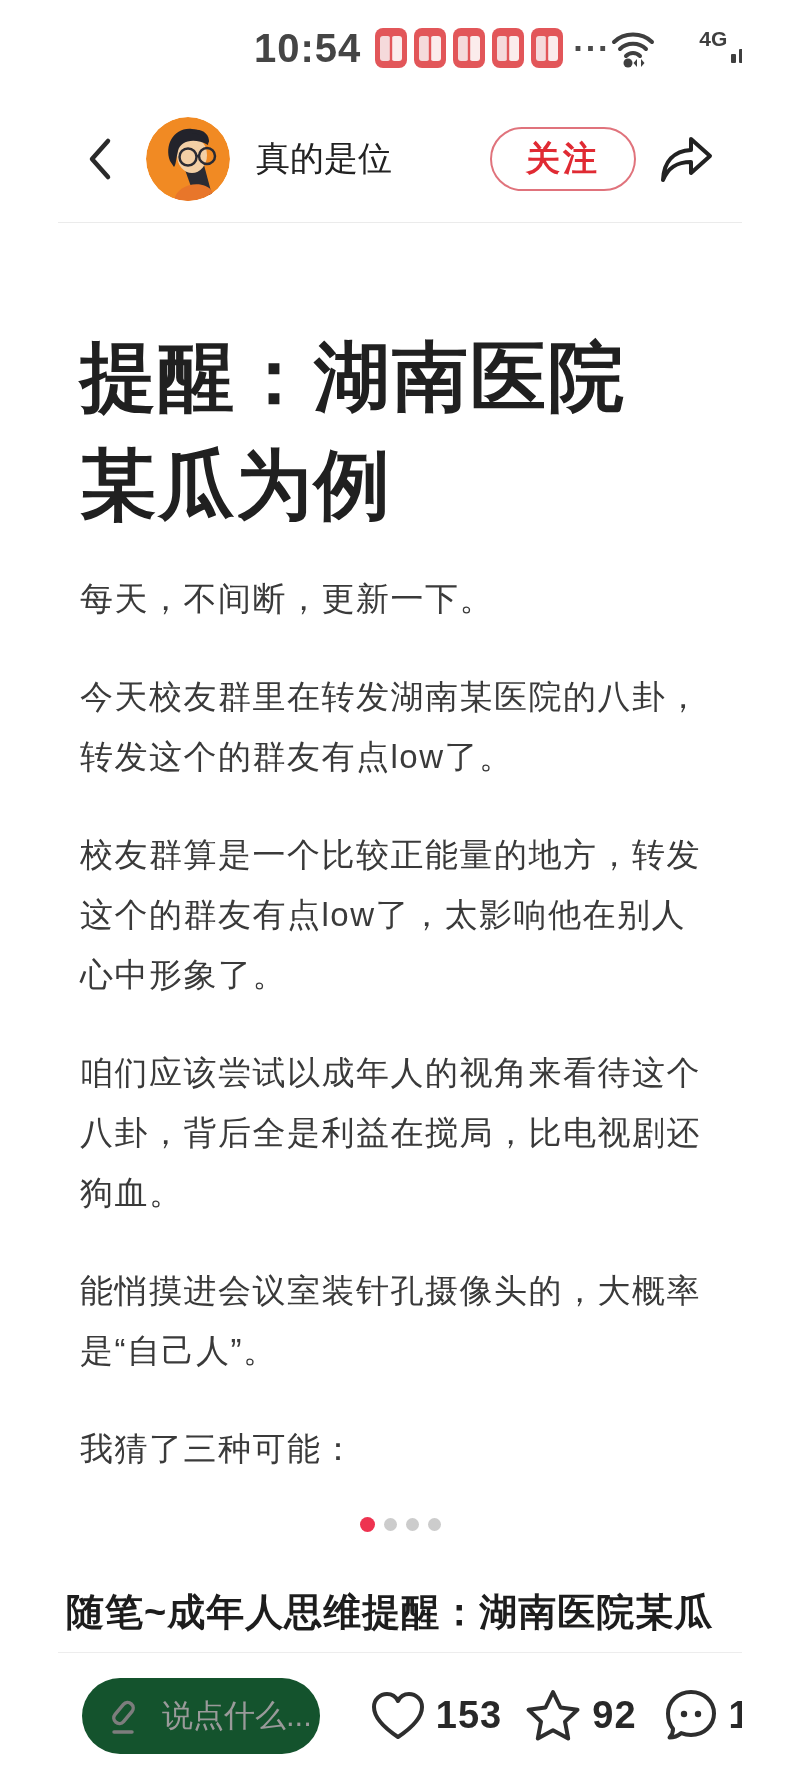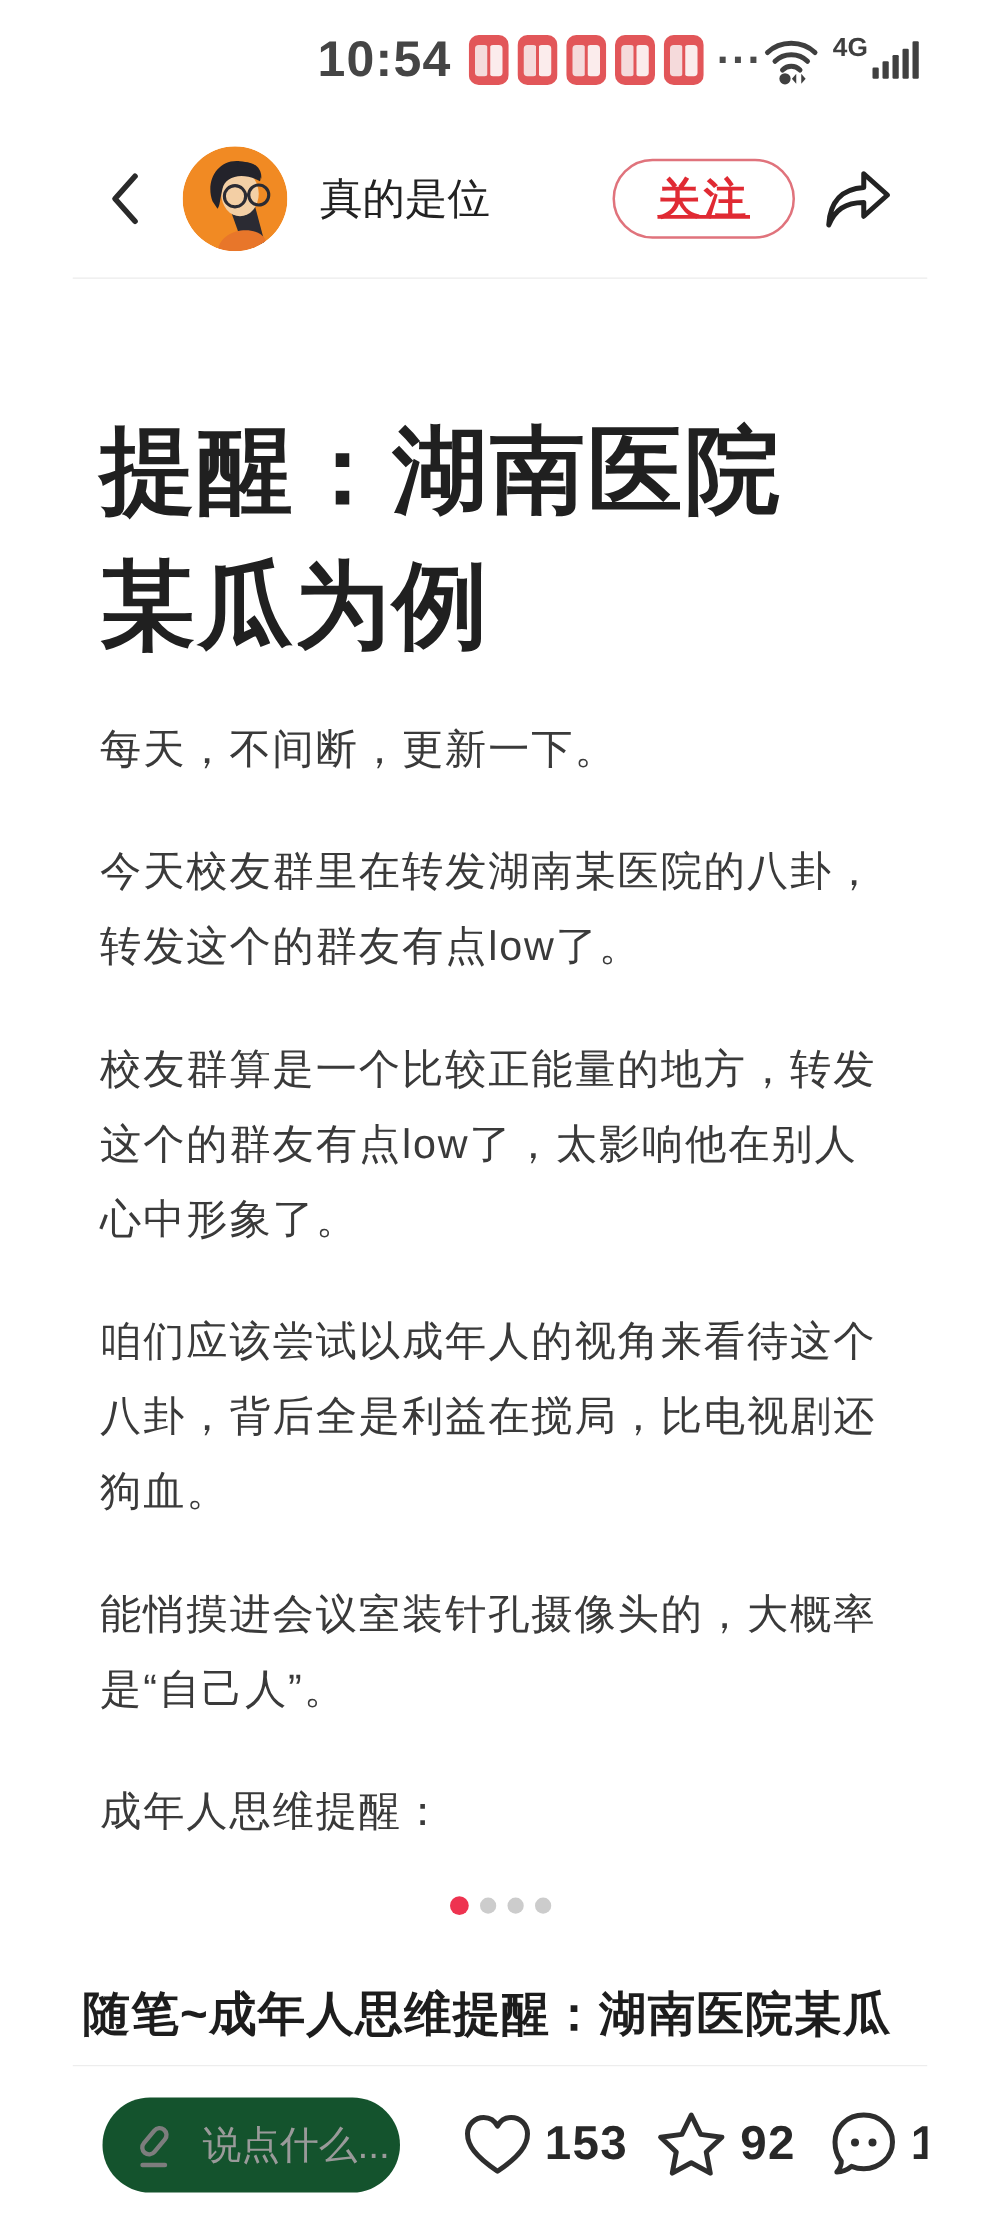--- a/index.html
+++ b/index.html
@@ -10,38 +10,38 @@
   
   .status-bar { height:96px; display:flex; align-items:center; padding:0 24px 0 196px; }
   .status-time { font-size:40px; font-weight:700; color:#454545; letter-spacing:1px; margin-right:14px; }
   .status-redicons { display:flex; align-items:center; gap:7px; }
   .status-redicons svg { display:block; }
   .status-ellipsis { font-size:34px; font-weight:700; color:#4a4a4a; margin-left:10px; letter-spacing:1px; line-height:1; }
   .status-right { margin-left:auto; display:flex; align-items:center; gap:10px; }
 
   .bars { display:flex; align-items:flex-end; gap:3px; }
   .bars i { display:block; width:5px; background:#3f3f3f; border-radius:1px; }
-  .net-4g { display:flex; align-items:flex-end; gap:4px; }
+  .net-4g { display:flex; align-items:flex-end; gap:4px;margin-left:33px; }
   .net-4g .lbl { font-size:21px; font-weight:700; color:#3f3f3f; line-height:1; transform:translateY(-14px); }
 
   .battery { position:relative; width:56px; height:30px; }
   .battery .shell { position:absolute; left:0; top:0; width:50px; height:30px; border:3px solid #6f6f6f; border-radius:8px; background:#ffffff; overflow:hidden; }
   .battery .fill { position:absolute; left:0; top:0; bottom:0; width:72%; background:#d9d9d9; }
   .battery .nub { position:absolute; right:0; top:9px; width:5px; height:12px; background:#6f6f6f; border-radius:0 3px 3px 0; }
   .battery svg { position:absolute; left:4px; top:2px; }
 
   
   .nav-bar { height:126px; display:flex; align-items:center; padding:0 26px; }
   .nav-back { width:40px; height:48px; display:flex; align-items:center; justify-content:flex-start; }
   .avatar { width:84px; height:84px; border-radius:50%; overflow:hidden; margin-left:22px; flex:0 0 auto; }
   .nav-name { font-size:34px; color:#222222; font-weight:400; margin-left:26px; }
   .nav-right { margin-left:auto; display:flex; align-items:center; gap:22px; }
   .follow-btn { width:146px; height:64px; border:2px solid #e0737c; border-radius:32px; background:#ffffff;
     color:#e02a33; font-size:34px; font-weight:600; letter-spacing:3px; display:flex; align-items:center; justify-content:center;
-    font-family:"Liberation Sans","DejaVu Sans",sans-serif;text-decoration:underline; }
+    font-family:"Liberation Sans","DejaVu Sans",sans-serif; }
   .hairline { height:1px; background:#ebebeb; }
 
   
   .article { padding:0 22px; }
   .post-title { margin-top:100px; font-size:76px; line-height:108px; font-weight:800; color:#202020; letter-spacing:2px; }
   .post-body { margin-top:30px; }
   .post-body p { font-size:33px; line-height:60px; color:#3a3a3a; letter-spacing:1.5px; margin-bottom:38px; }
 
   
   .dots { margin-top:8px; display:flex; justify-content:center; align-items:center; gap:9px; }
@@ -176,21 +176,21 @@
     <h1 class="post-title">
       <div>提醒：湖南医院</div>
       <div>某瓜为例</div>
     </h1>
     <div class="post-body">
       <p>每天，不间断，更新一下。</p>
       <p>今天校友群里在转发湖南某医院的八卦，转发这个的群友有点low了。</p>
       <p>校友群算是一个比较正能量的地方，转发这个的群友有点low了，太影响他在别人心中形象了。</p>
       <p>咱们应该尝试以成年人的视角来看待这个八卦，背后全是利益在搅局，比电视剧还狗血。</p>
       <p>能悄摸进会议室装针孔摄像头的，大概率是“自己人”。</p>
-      <p>成年人思维提醒：</p>
+      <p>我猜了三种可能：</p>
     </div>
   </div>
 
   <div class="dots">
     <span class="active"></span>
     <span></span>
     <span></span>
     <span></span>
   </div>
 

